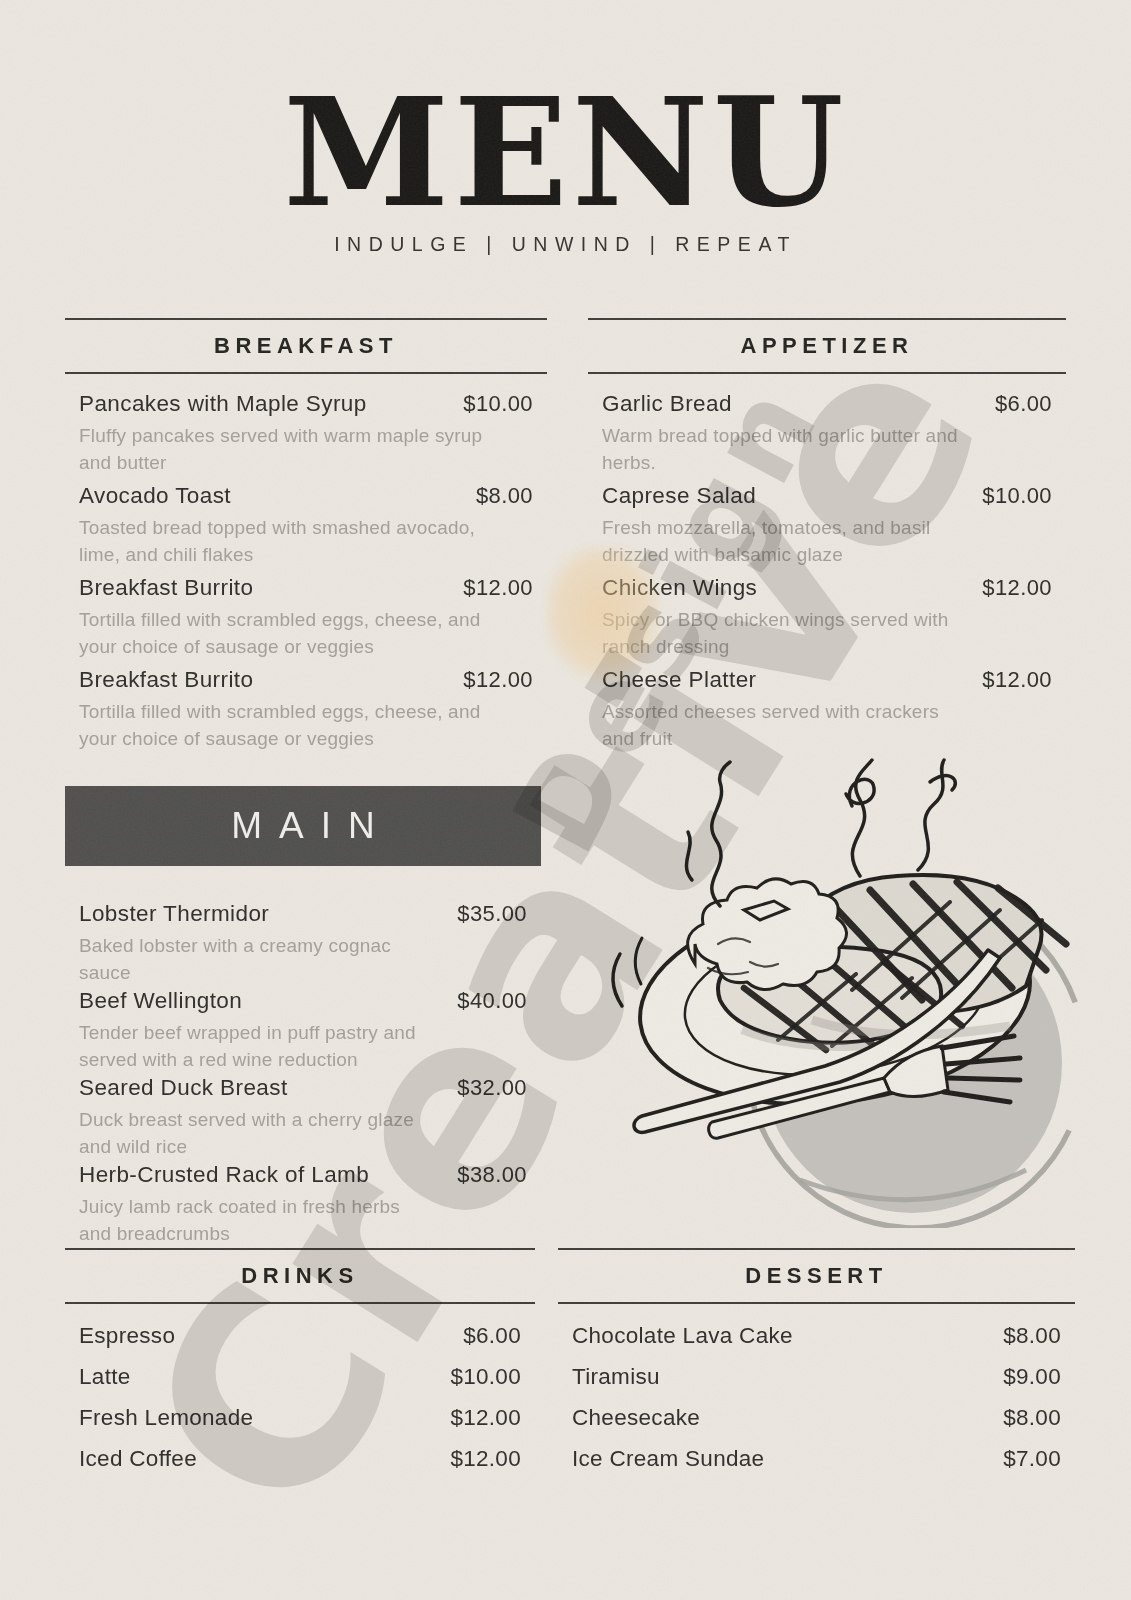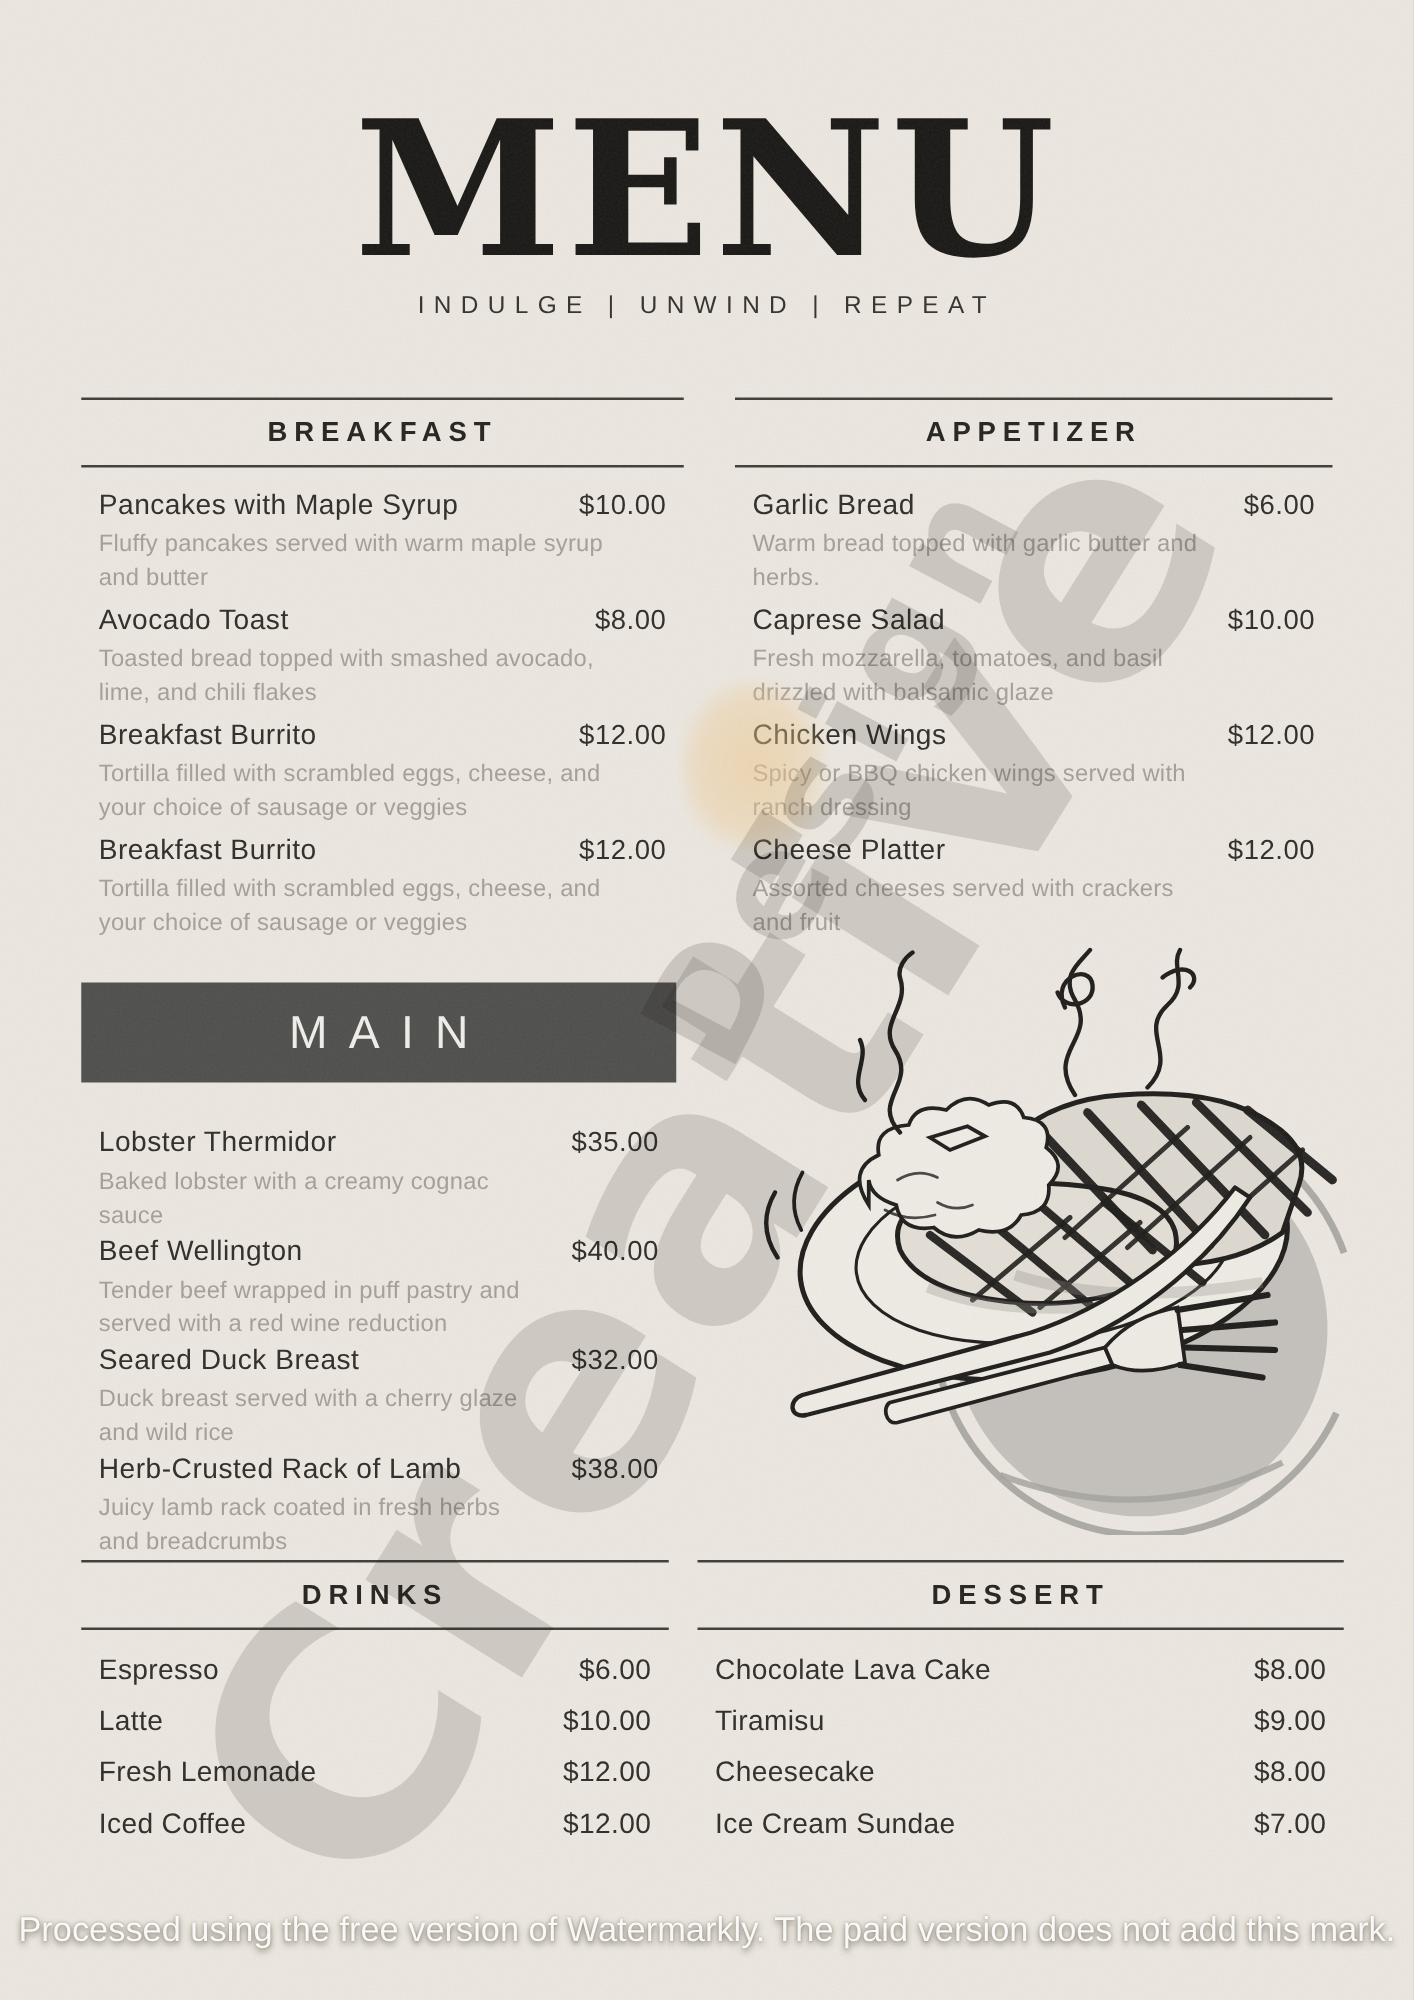--- a/index.html
+++ b/index.html
@@ -326,15 +326,14 @@
   </div>
 
   <svg class="paper-noise" width="1131" height="1600" aria-hidden="true">
     <filter id="grain">
       <feTurbulence type="fractalNoise" baseFrequency="0.55" numOctaves="2" seed="7"></feTurbulence>
       <feColorMatrix type="matrix" values="0 0 0 0 0.46  0 0 0 0 0.43  0 0 0 0 0.37  0 0 0 0.09 0"></feColorMatrix>
     </filter>
     <rect width="1131" height="1600" filter="url(#grain)"></rect>
   </svg>
 
-  <div class="wm-bottom">Processed using the free version of Watermarkly. The paid version does not add this mark.</div>
 
 </div>
 
 </body></html>

